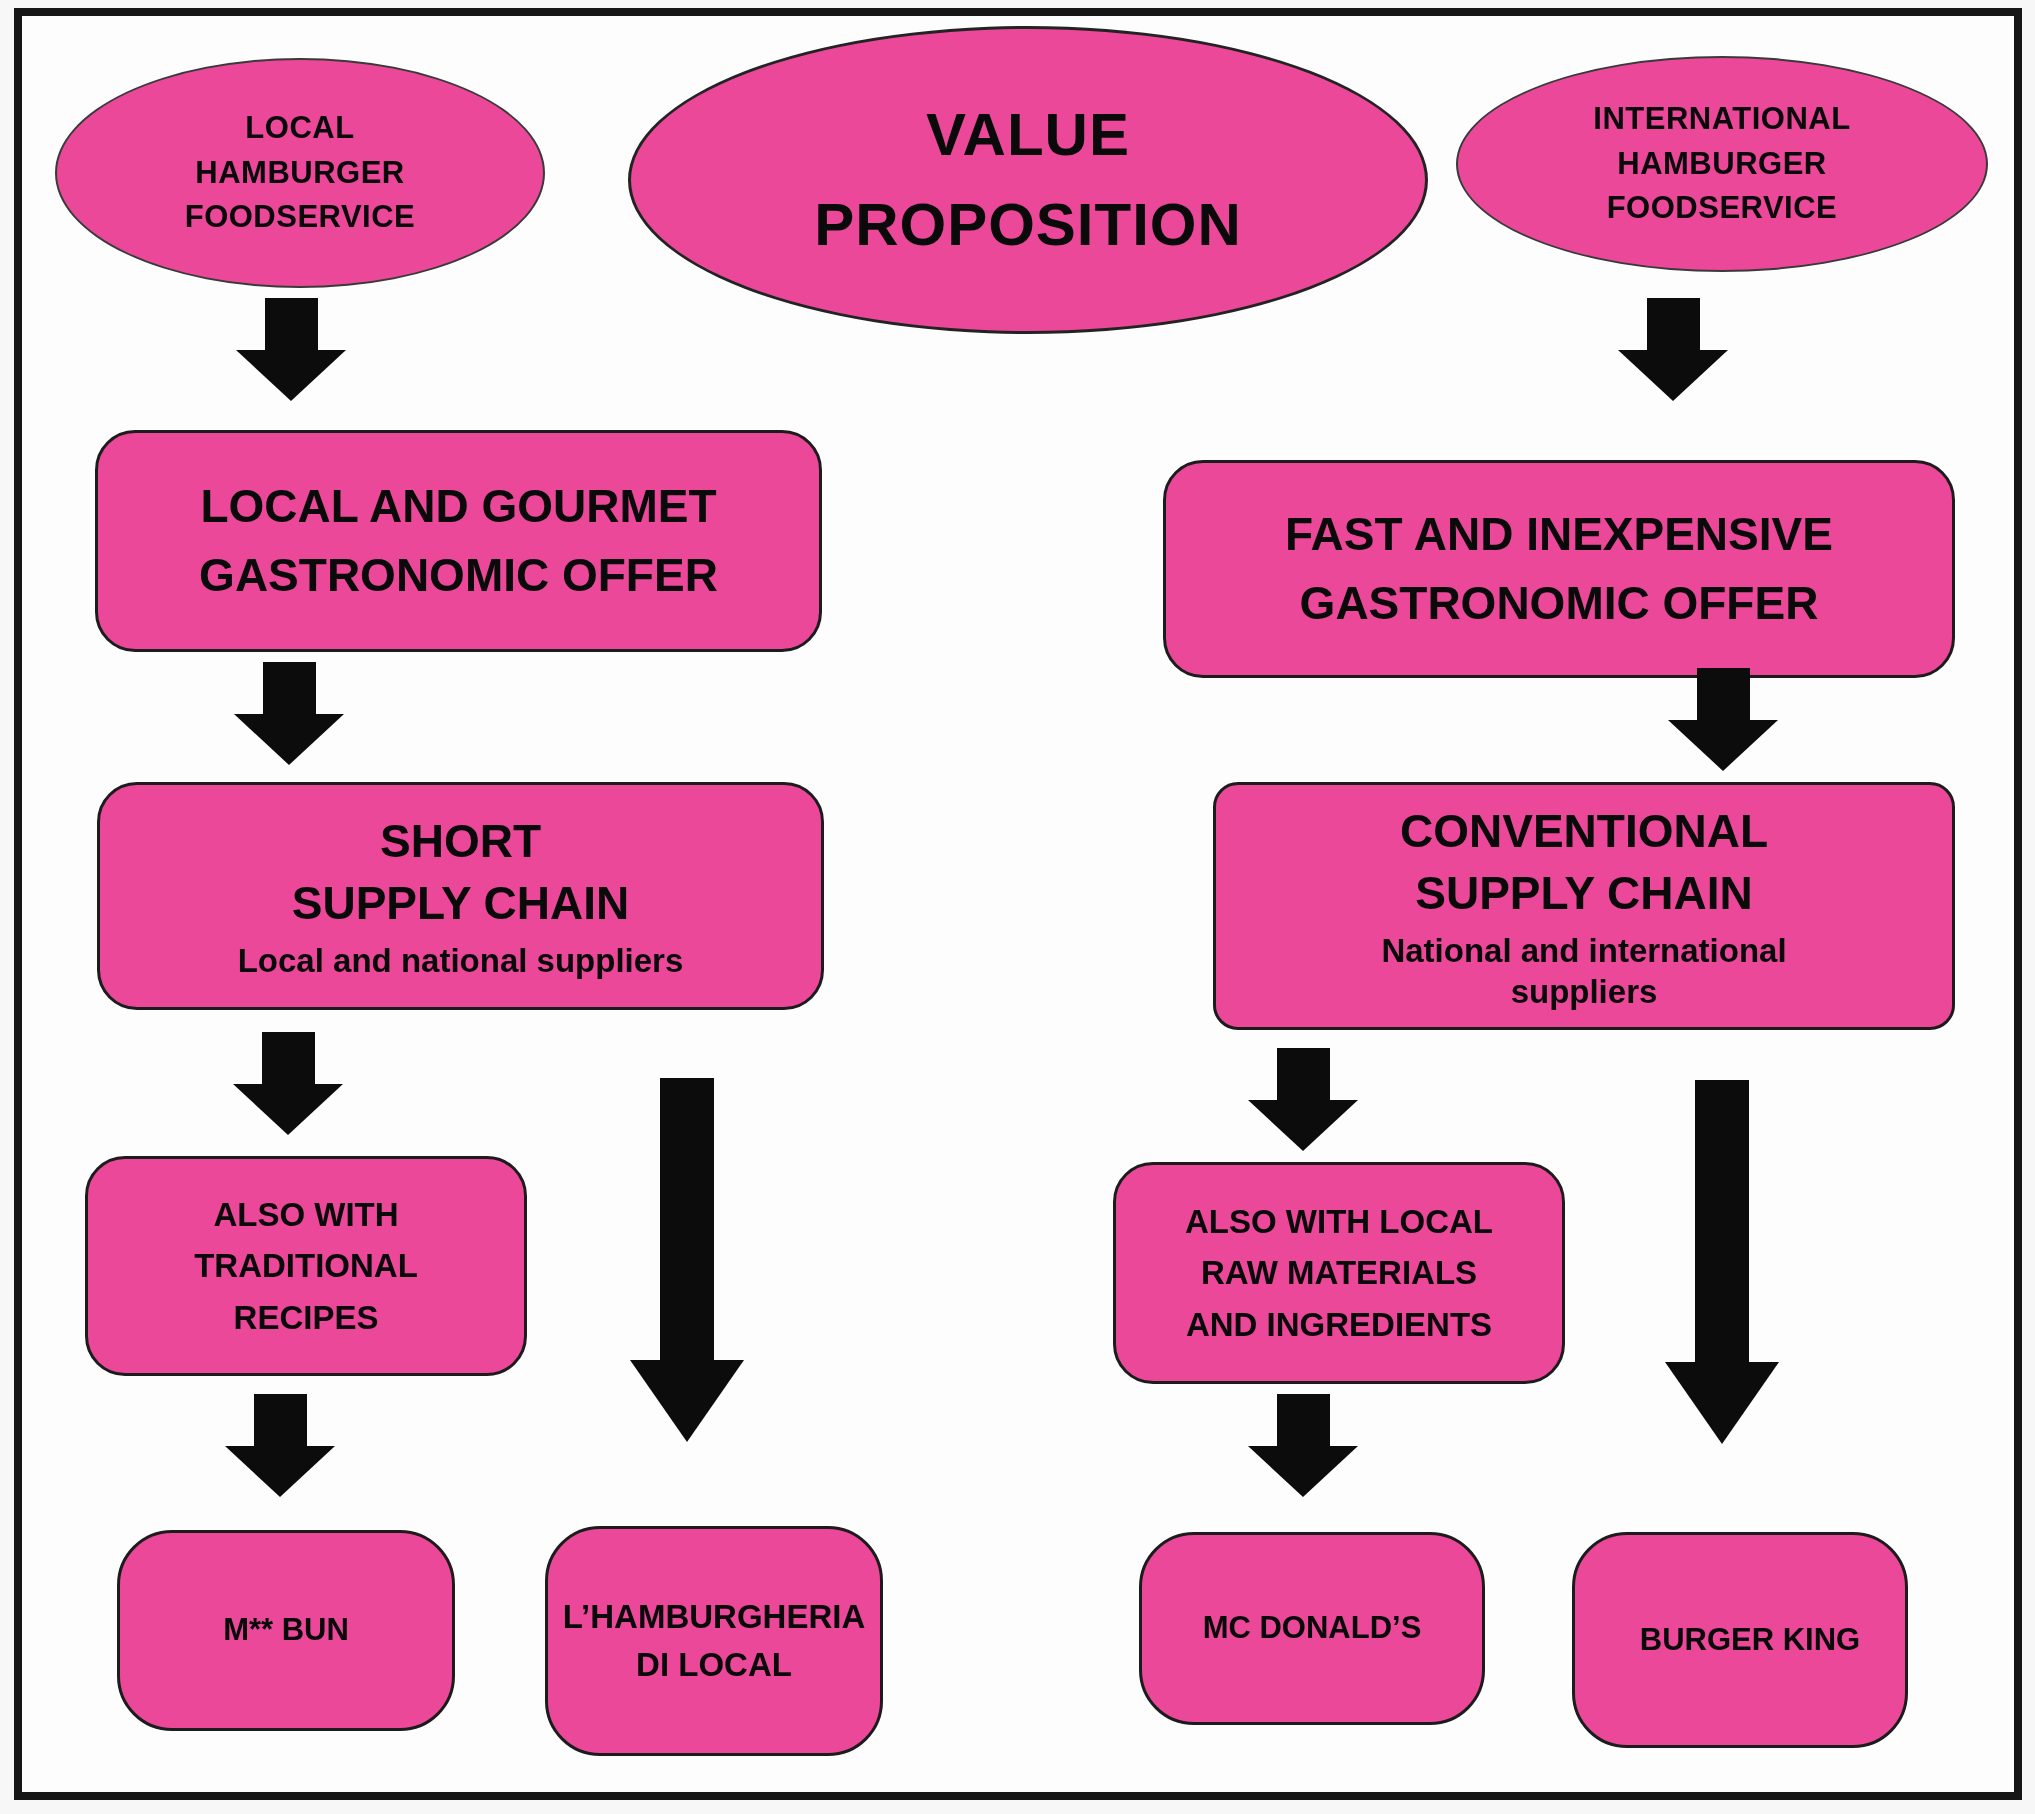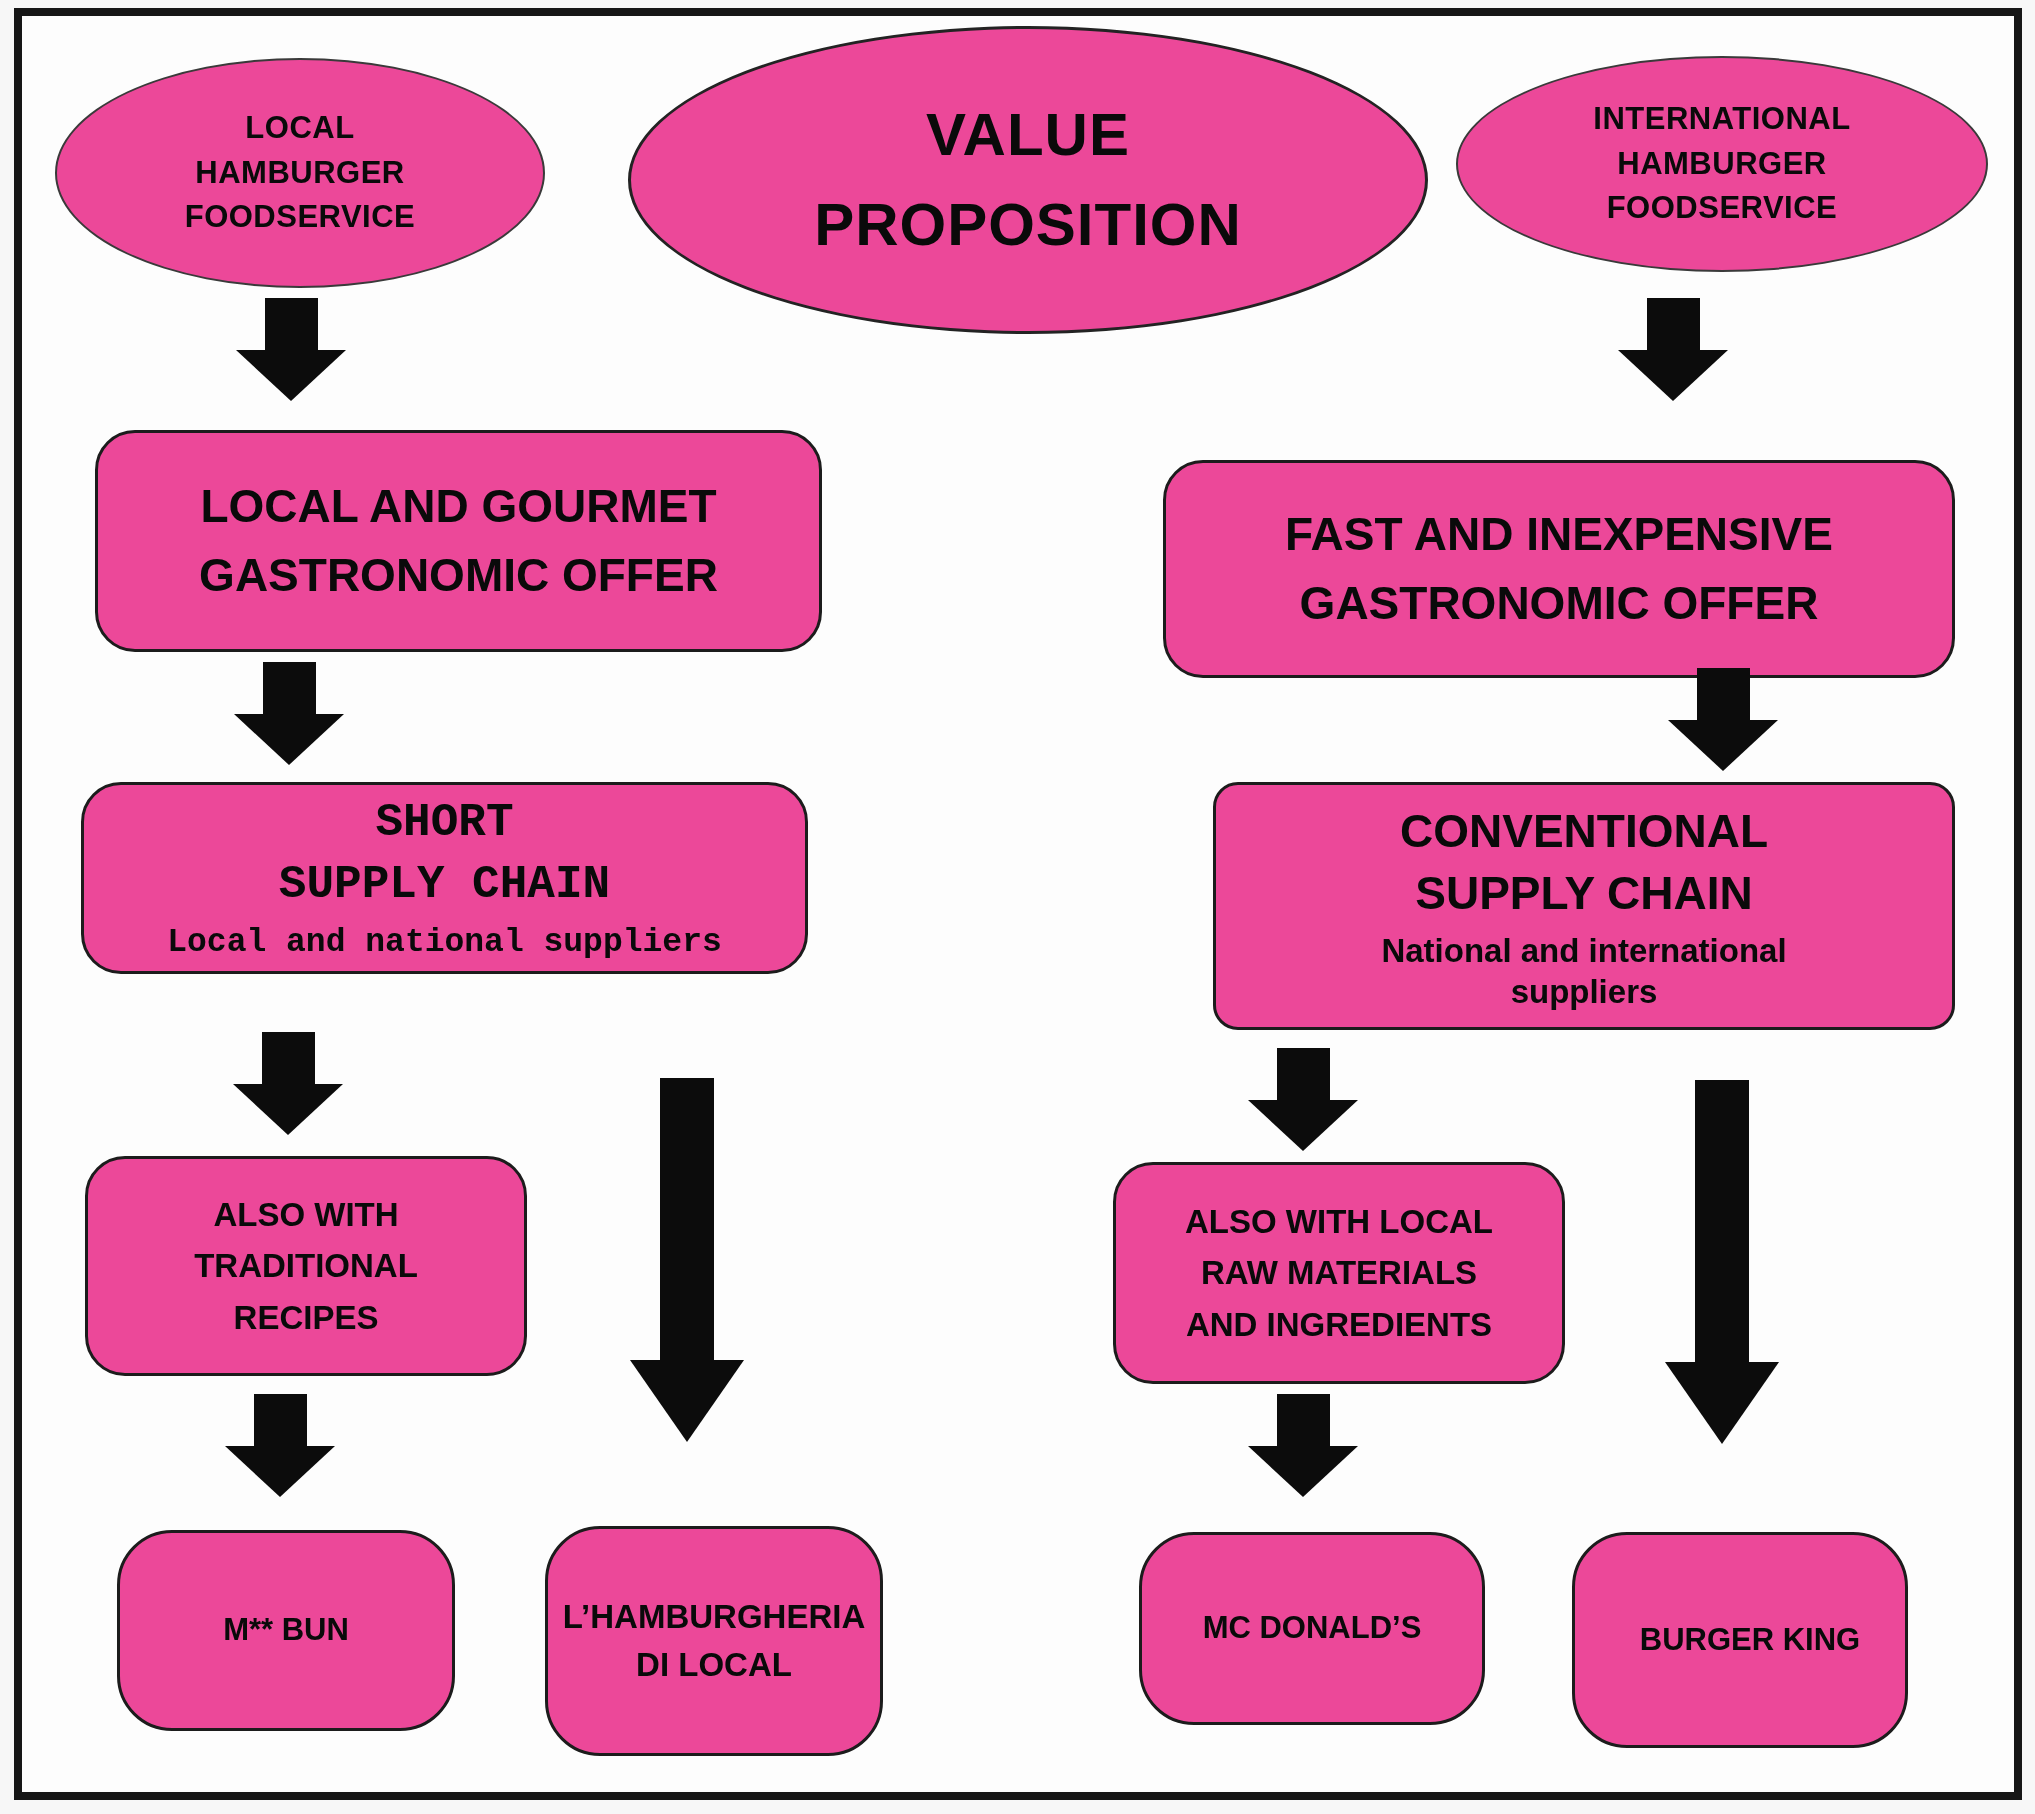--- a/index.html
+++ b/index.html
@@ -77,21 +77,21 @@
 
 <div class="arrow" style="left:234px;top:662px;">
   <div class="shaft"></div>
   <div class="head"></div>
 </div>
 <div class="arrow" style="left:1668px;top:668px;">
   <div class="shaft"></div>
   <div class="head"></div>
 </div>
 
-<div class="node rbox" style="left:81px;top:782px;width:727px;height:192px;font-family:Liberation Mono, monospace;">
+<div class="node rbox" style="left:97px;top:782px;width:727px;height:228px;">
   <div class="t-row3-title" style="white-space:pre-line;">SHORT
 SUPPLY CHAIN</div>
   <div class="t-row3-sub" style="white-space:pre-line;text-align:center;">Local and national suppliers</div>
 </div>
 
 <div class="node rbox" style="left:1213px;top:782px;width:742px;height:248px;border-radius:25px;">
   <div class="t-row3-title" style="white-space:pre-line;">CONVENTIONAL
 SUPPLY CHAIN</div>
   <div class="t-row3-sub" style="white-space:pre-line;">National and international
 suppliers</div>

